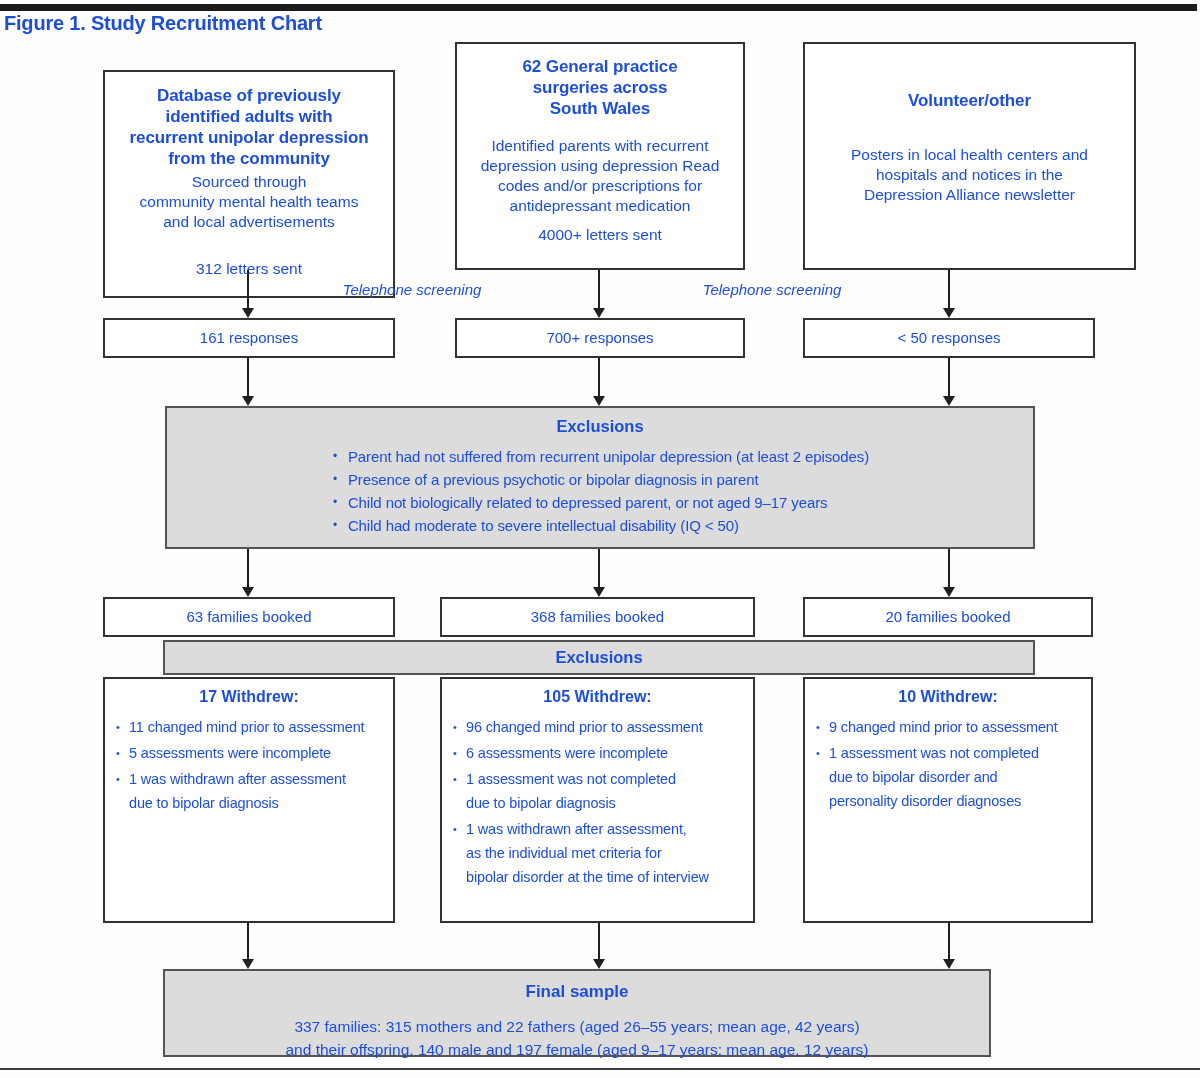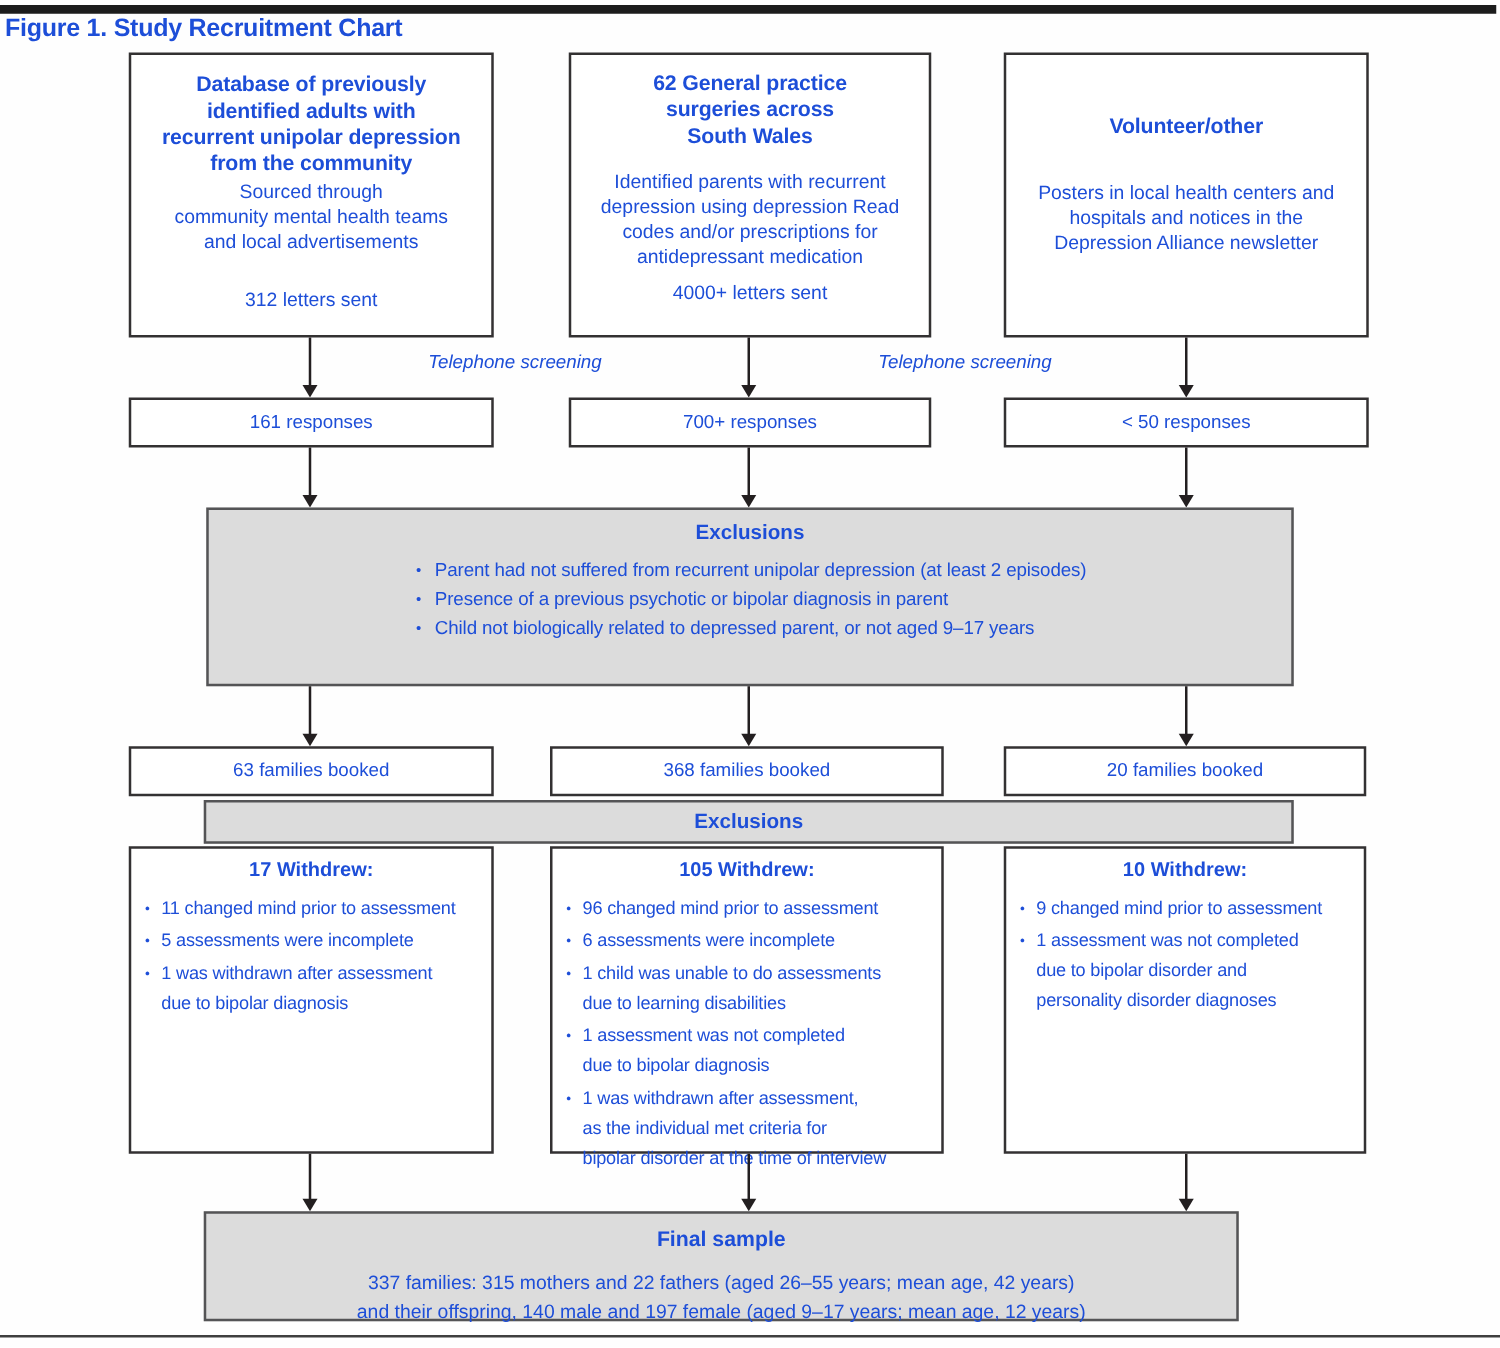--- a/index.html
+++ b/index.html
@@ -14,21 +14,21 @@
   .figure-title { position:absolute; left:4px; top:12px; font-size:20px; font-weight:bold; letter-spacing:-0.2px; }
 
   .box { position:absolute; background:#ffffff; border:2px solid #333132; box-sizing:border-box; }
   .gray { background:#dcdcdc; border-color:#545456; }
 
   
   .src { display:flex; flex-direction:column; align-items:center; text-align:center; }
   .src .heading { font-weight:bold; font-size:17px; line-height:21px; white-space:pre-line; letter-spacing:-0.1px; }
   .src .body { font-size:15.5px; line-height:20px; white-space:pre-line; }
   .src .footer { font-size:15.5px; }
-  .src1 { padding-top:13px; } .src1 .body { margin-top:3px; } .src1 .footer { margin-top:28px; }
+  .src1 { padding-top:13px;margin-top:28px; } .src1 .body { margin-top:3px; } .src1 .footer { margin-top:28px; }
   .src2 { padding-top:12px;align-items:center; } .src2 .body { margin-top:17px; } .src2 .footer { margin-top:10px; }
   .src3 { padding-top:46px; } .src3 .body { margin-top:34px; }
 
   .tel { position:absolute; width:180px; text-align:center; font-style:italic; font-size:15px; }
 
   .center-line { text-align:center; font-size:15px; line-height:36px; }
 
   
   .excl-heading { text-align:center; font-weight:bold; font-size:16.5px; margin-top:9px; }
   .excl-list { width:fit-content; margin:9px auto 0; padding:0; list-style:none; font-size:15px; letter-spacing:-0.1px; }
@@ -76,21 +76,21 @@
   <div class="box src src2" style="left:455px; top:42px; width:290px; height:228px;">
     <div class="heading">62 General practice
 surgeries across
 South Wales</div>
     <div class="body">Identified parents with recurrent
 depression using depression Read
 codes and/or prescriptions for
 antidepressant medication</div>
     <div class="footer">4000+ letters sent</div>
   </div>
-  <div class="box src src3" style="left:803px; top:42px; width:292px; height:228px;">
+  <div class="box src src3" style="left:803px; top:42px; width:333px; height:228px;">
     <div class="heading">Volunteer/other</div>
     <div class="body">Posters in local health centers and
 hospitals and notices in the
 Depression Alliance newsletter</div>
   </div>
 
   <div class="tel" style="left:322px; top:281px;">Telephone screening</div>
   <div class="tel" style="left:682px; top:281px;">Telephone screening</div>
 
   <div class="shaft" style="left:247px; top:270px; height:39px;"></div>
@@ -110,20 +110,21 @@
   <div class="head" style="left:593px; top:396px;"></div>
   <div class="shaft" style="left:948px; top:358px; height:38px;"></div>
   <div class="head" style="left:943px; top:396px;"></div>
 
   <div class="box gray" style="left:165px; top:406px; width:870px; height:143px;">
     <div class="excl-heading">Exclusions</div>
     <ul class="excl-list">
       <li>Parent had not suffered from recurrent unipolar depression (at least 2 episodes)</li>
       <li>Presence of a previous psychotic or bipolar diagnosis in parent</li>
       <li>Child not biologically related to depressed parent, or not aged 9–17 years</li>
+      <li>Child had moderate to severe intellectual disability (IQ &lt; 50)</li>
     </ul>
   </div>
 
   <div class="shaft" style="left:247px; top:549px; height:39px;"></div>
   <div class="head" style="left:242px; top:587px;"></div>
   <div class="shaft" style="left:598px; top:549px; height:39px;"></div>
   <div class="head" style="left:593px; top:587px;"></div>
   <div class="shaft" style="left:948px; top:549px; height:39px;"></div>
   <div class="head" style="left:943px; top:587px;"></div>
 
@@ -140,22 +141,20 @@
       <li>5 assessments were incomplete</li>
       <li>1 was withdrawn after assessment
 due to bipolar diagnosis</li>
     </ul>
   </div>
   <div class="box wd" style="left:440px; top:677px; width:315px; height:246px;">
     <div class="heading">105 Withdrew:</div>
     <ul>
       <li>96 changed mind prior to assessment</li>
       <li>6 assessments were incomplete</li>
-      <li>1 child was unable to do assessments
-due to learning disabilities</li>
       <li>1 assessment was not completed
 due to bipolar diagnosis</li>
       <li>1 was withdrawn after assessment,
 as the individual met criteria for
 bipolar disorder at the time of interview</li>
     </ul>
   </div>
   <div class="box wd" style="left:803px; top:677px; width:290px; height:246px;">
     <div class="heading">10 Withdrew:</div>
     <ul>

